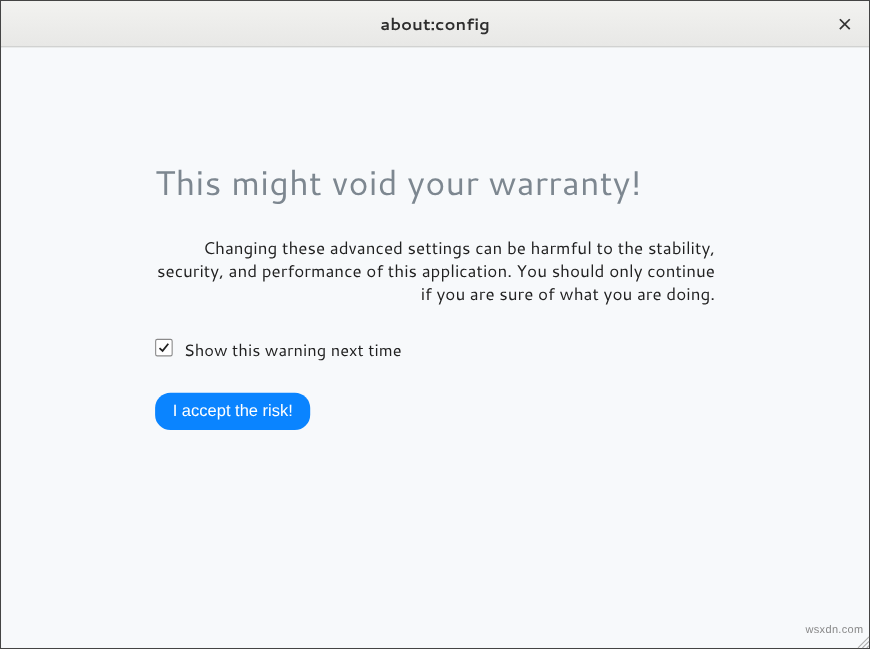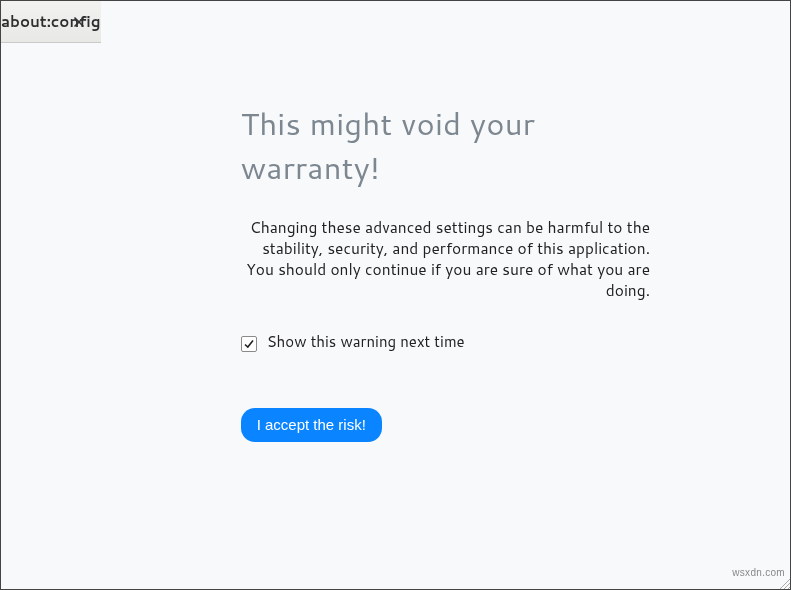--- a/index.html
+++ b/index.html
@@ -9,21 +9,21 @@
       font-family: "Cantarell", "Segoe UI", "Helvetica Neue", sans-serif;
       background: #888;
       overflow: hidden;
     }
     .window {
       width: 791px;
       height: 590px;
       border: 1px solid #444;
       background: #f7f9fb;
       display: flex;
-      flex-direction: row;
+      flex-direction: column;
     }
     .titlebar {
       height: 42px;
       background: linear-gradient(to bottom, #f2f2f0, #e8e8e6);
       border-bottom: 1px solid #c9c9c7;
       display: flex;
       align-items: center;
       justify-content: center;
       position: relative;
     }
@@ -61,23 +61,23 @@
     .body-text {
       font-size: 15.5px;
       line-height: 1.35;
       color: #212121;
       margin-bottom: 30px;
       max-width: 530px;
       text-align: right;
     }
     .checkbox-row {
       display: flex;
-      align-items: flex-end;
+      align-items: flex-start;
       gap: 10px;
-      margin-bottom: 56px;
+      margin-bottom: 28px;
     }
     .checkbox {
       width: 16px;
       height: 16px;
       border: 1px solid #8a8a8a;
       border-radius: 2px;
       background: #fff;
       display: flex;
       align-items: center;
       justify-content: center;

